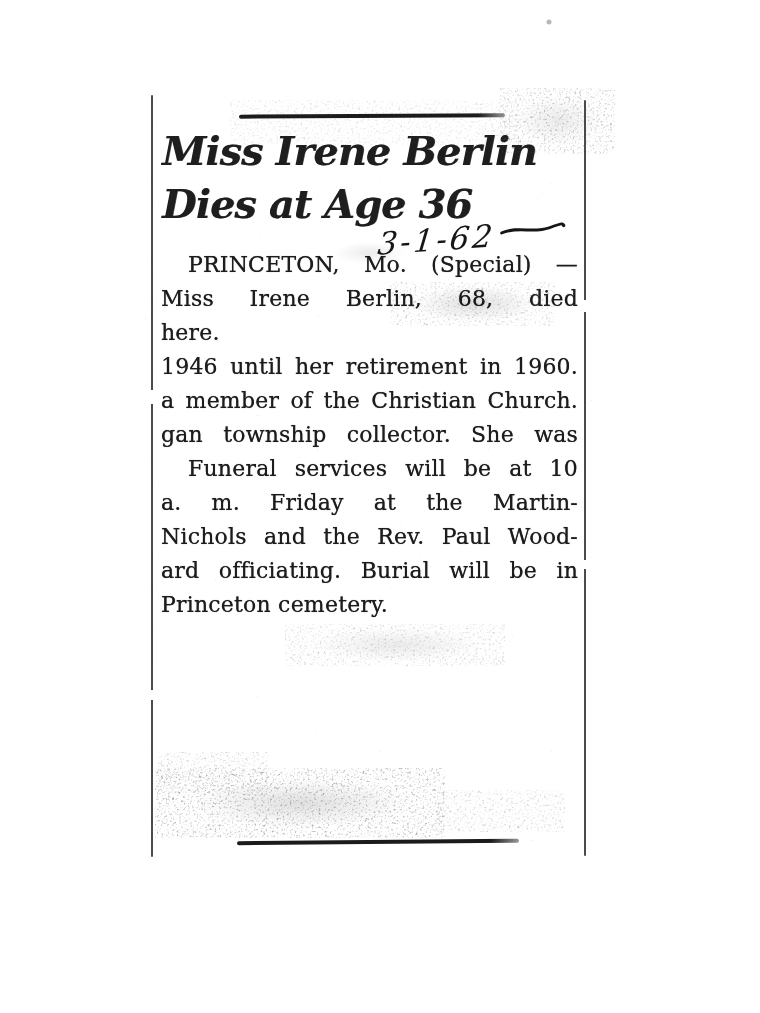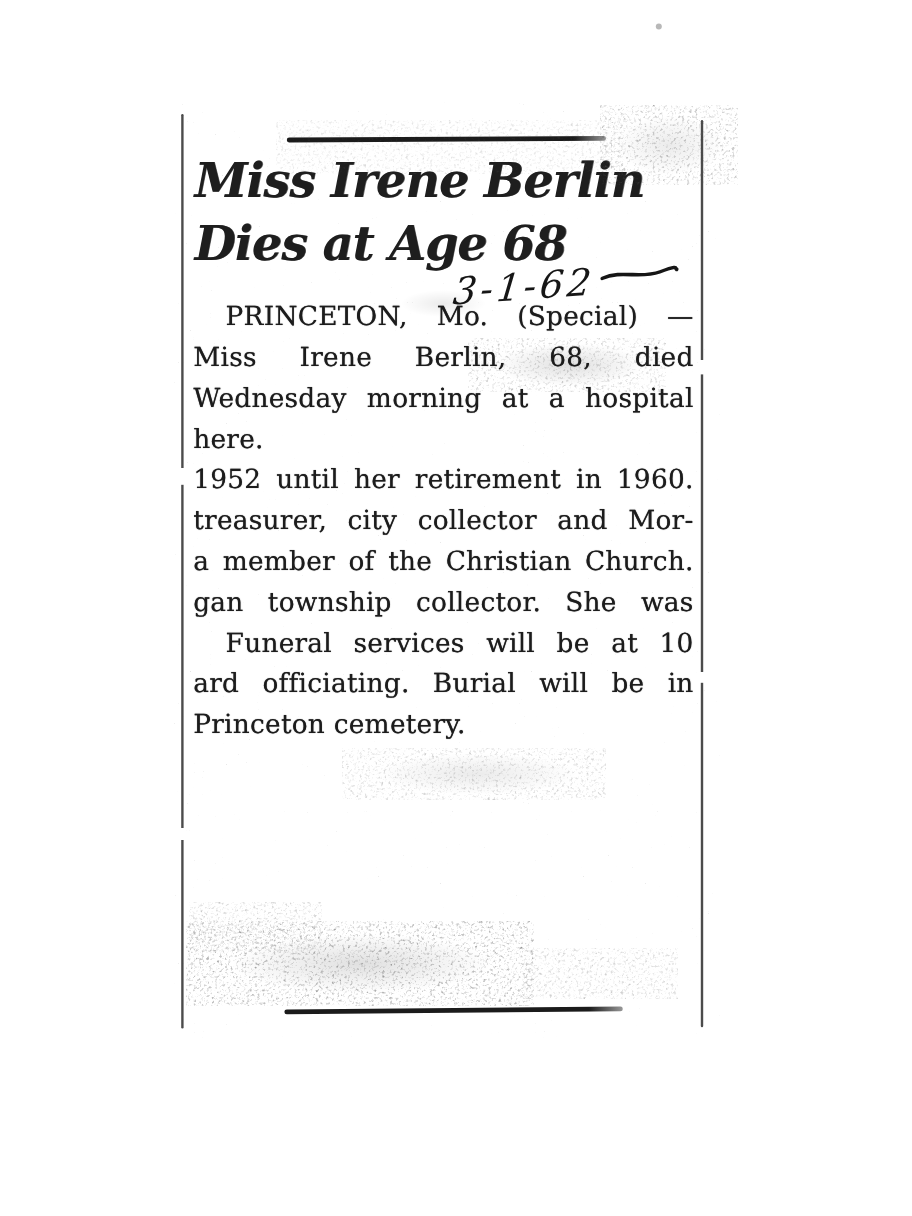--- a/index.html
+++ b/index.html
@@ -94,44 +94,44 @@
   <div class="rule-gap" style="left:150px; top:390px; height:14px;"></div>
   <div class="rule-gap" style="left:150px; top:690px; height:10px;"></div>
   <div class="rule-gap" style="left:583px; top:300px; height:12px;"></div>
   <div class="rule-gap" style="left:583px; top:560px; height:9px;"></div>
 
   <div class="h-rule top"></div>
   <div class="h-rule bottom"></div>
 
   <div class="headline">
     <div>Miss Irene Berlin</div>
-    <div>Dies at Age 68</div>
+    <div>Dies at Age 36</div>
   </div>
 
   <div class="handwritten-date">
     <span>3-1-62</span><span class="flourish"><svg width="66" height="14" aria-hidden="true">
           <path d="M2 9 C 18 3, 34 12, 50 7 S 62 5, 64 6" stroke="#161616" stroke-width="3" fill="none" stroke-linecap="round"></path>
         </svg></span>
   </div>
 
   <div class="article-body">
       <div class="paragraph">
         <div class="line indent">PRINCETON, Mo. (Special) —</div>
         <div class="line">Miss Irene Berlin, 68, died</div>
-        <div class="line">Wednesday morning at a hospital</div>
         <div class="line left-last">here.</div>
       </div>
       <div class="paragraph">
-        <div class="line">1952 until her retirement in 1960.</div>
-        <div class="line">treasurer, city collector and Mor-</div>
+        <div class="line">1946 until her retirement in 1960.</div>
         <div class="line">a member of the Christian Church.</div>
         <div class="line">gan township collector. She was</div>
       </div>
       <div class="paragraph">
         <div class="line indent">Funeral services will be at 10</div>
+        <div class="line">a. m. Friday at the Martin-</div>
+        <div class="line">Nichols and the Rev. Paul Wood-</div>
         <div class="line">ard officiating. Burial will be in</div>
         <div class="line left-last">Princeton cemetery.</div>
       </div>
     </div>
 
   <div class="smudge blob" style="left:392px; top:280px; width:165px; height:48px;"></div>
   <div class="smudge blob-lt" style="left:322px; top:238px; width:95px;  height:30px;"></div>
   <div class="smudge blob-lt" style="left:285px; top:622px; width:225px; height:46px;"></div>
   <div class="smudge blob" style="left:156px; top:770px; width:290px; height:66px;"></div>
   <div class="smudge blob-lt" style="left:498px; top:88px;  width:120px; height:66px;"></div>

